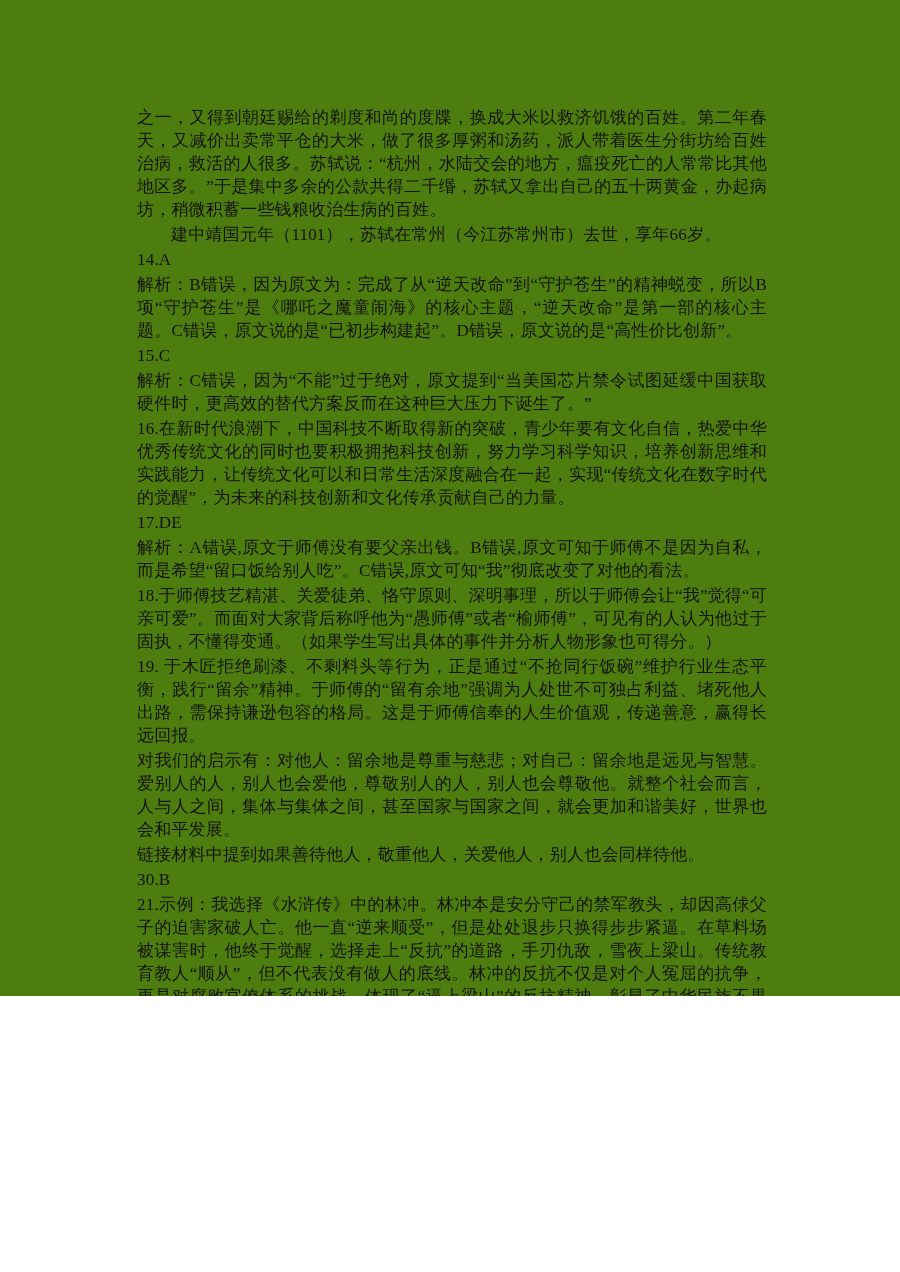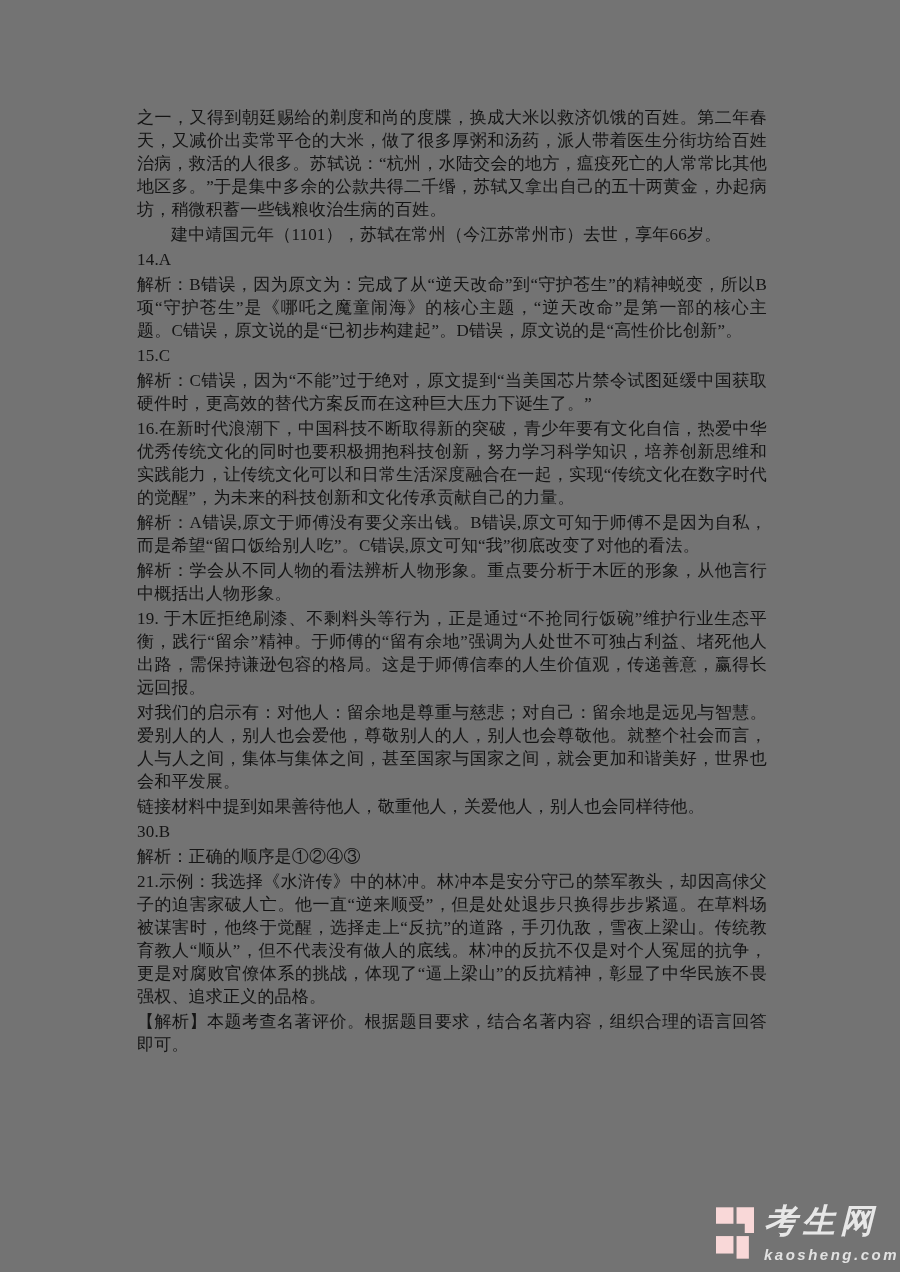--- a/index.html
+++ b/index.html
@@ -3,22 +3,22 @@
 <meta charset="utf-8">
 <style>
   html, body {
     margin: 0;
     padding: 0;
     background: #ffffff;
   }
   .page {
     position: relative;
     width: 900px;
-    height: 1272px;
-    background: #737373;
+    height: 996px;
+    background: #4d7c0f;
     overflow: hidden;
     font-family: "Liberation Serif", "DejaVu Serif", serif;
   }
   .doc {
     position: absolute;
     left: 137px;
     top: 106px;
     width: 630px;
     font-size: 17px;
     line-height: 23px;
@@ -75,27 +75,27 @@
 <div class="page">
 
   <div class="doc">
     <p>之一，又得到朝廷赐给的剃度和尚的度牒，换成大米以救济饥饿的百姓。第二年春天，又减价出卖常平仓的大米，做了很多厚粥和汤药，派人带着医生分街坊给百姓治病，救活的人很多。苏轼说：“杭州，水陆交会的地方，瘟疫死亡的人常常比其他地区多。”于是集中多余的公款共得二千缗，苏轼又拿出自己的五十两黄金，办起病坊，稍微积蓄一些钱粮收治生病的百姓。</p>
     <p class="indent">建中靖国元年（1101），苏轼在常州（今江苏常州市）去世，享年66岁。</p>
     <p>14.A</p>
     <p>解析：B错误，因为原文为：完成了从“逆天改命”到“守护苍生”的精神蜕变，所以B项“守护苍生”是《哪吒之魔童闹海》的核心主题，“逆天改命”是第一部的核心主题。C错误，原文说的是“已初步构建起”。D错误，原文说的是“高性价比创新”。</p>
     <p>15.C</p>
     <p>解析：C错误，因为“不能”过于绝对，原文提到“当美国芯片禁令试图延缓中国获取硬件时，更高效的替代方案反而在这种巨大压力下诞生了。”</p>
     <p>16.在新时代浪潮下，中国科技不断取得新的突破，青少年要有文化自信，热爱中华优秀传统文化的同时也要积极拥抱科技创新，努力学习科学知识，培养创新思维和实践能力，让传统文化可以和日常生活深度融合在一起，实现“传统文化在数字时代的觉醒”，为未来的科技创新和文化传承贡献自己的力量。</p>
+    <p>17.DE</p>
     <p>解析：A错误,原文于师傅没有要父亲出钱。B错误,原文可知于师傅不是因为自私，而是希望“留口饭给别人吃”。C错误,原文可知“我”彻底改变了对他的看法。</p>
-    <p>解析：学会从不同人物的看法辨析人物形象。重点要分析于木匠的形象，从他言行中概括出人物形象。</p>
+    <p>18.于师傅技艺精湛、关爱徒弟、恪守原则、深明事理，所以于师傅会让“我”觉得“可亲可爱”。而面对大家背后称呼他为“愚师傅”或者“榆师傅”，可见有的人认为他过于固执，不懂得变通。（如果学生写出具体的事件并分析人物形象也可得分。）</p>
     <p>19. 于木匠拒绝刷漆、不剩料头等行为，正是通过“不抢同行饭碗”维护行业生态平衡，践行“留余”精神。于师傅的“留有余地”强调为人处世不可独占利益、堵死他人出路，需保持谦逊包容的格局。这是于师傅信奉的人生价值观，传递善意，赢得长远回报。</p>
     <p>对我们的启示有：对他人：留余地是尊重与慈悲；对自己：留余地是远见与智慧。爱别人的人，别人也会爱他，尊敬别人的人，别人也会尊敬他。就整个社会而言，人与人之间，集体与集体之间，甚至国家与国家之间，就会更加和谐美好，世界也会和平发展。</p>
     <p>链接材料中提到如果善待他人，敬重他人，关爱他人，别人也会同样待他。</p>
     <p>30.B</p>
-    <p>解析：正确的顺序是①②④③</p>
     <p>21.示例：我选择《水浒传》中的林冲。林冲本是安分守己的禁军教头，却因高俅父子的迫害家破人亡。他一直“逆来顺受”，但是处处退步只换得步步紧逼。在草料场被谋害时，他终于觉醒，选择走上“反抗”的道路，手刃仇敌，雪夜上梁山。传统教育教人“顺从”，但不代表没有做人的底线。林冲的反抗不仅是对个人冤屈的抗争，更是对腐败官僚体系的挑战，体现了“逼上梁山”的反抗精神，彰显了中华民族不畏强权、追求正义的品格。</p>
     <p>【解析】本题考查名著评价。根据题目要求，结合名著内容，组织合理的语言回答即可。</p>
   </div>
 
   <div class="watermark">
     <svg class="wm-icon" viewBox="0 0 37 50" xmlns="http://www.w3.org/2000/svg">
       <rect x="0" y="0" width="17" height="16" fill="#f9d8d8"></rect>
       <path d="M 20 0 L 37 0 L 37 25 L 28 25 L 28 16 L 20 16 Z" fill="#f9d8d8"></path>
       <rect x="0" y="28" width="17" height="17" fill="#f9d8d8"></rect>
       <rect x="20" y="28" width="12" height="22" fill="#f9d8d8"></rect>

